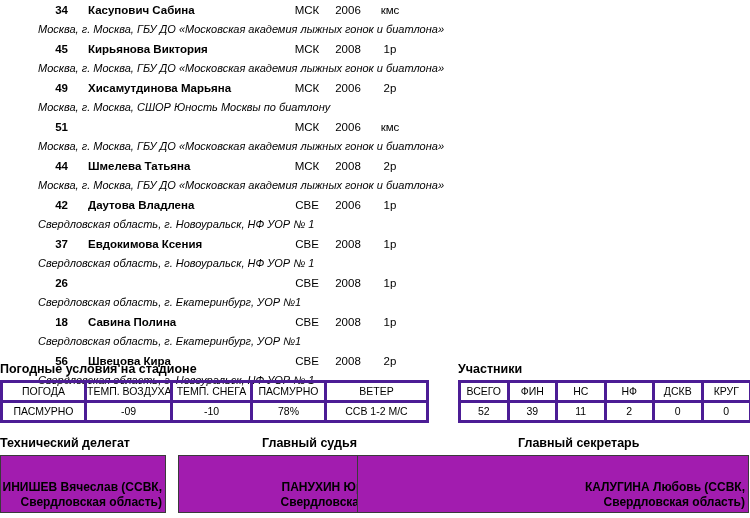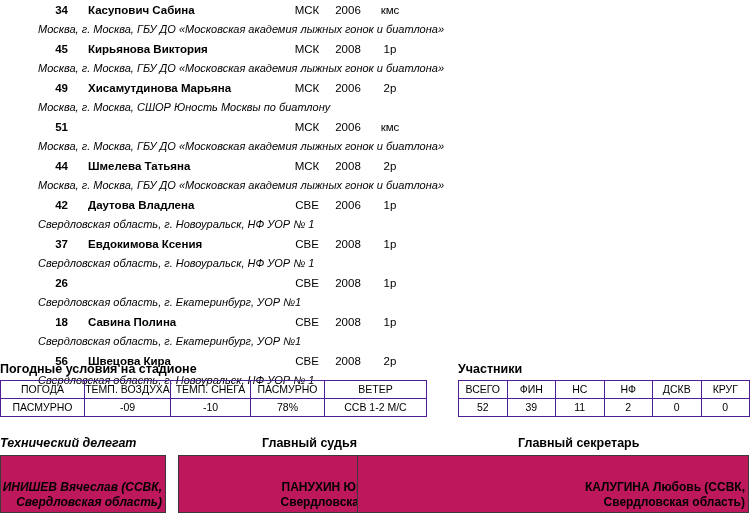--- a/index.html
+++ b/index.html
@@ -85,21 +85,21 @@
     line-height: 14px;
   }
 
   
   table.doc-table {
     border-collapse: collapse;
     table-layout: fixed;
   }
   table.doc-table th,
   table.doc-table td {
-    border: 1px solid #4c1d95;
+    border: 3px solid #4c1d95;
     text-align: center;
     font-size: 10.5px;
     font-weight: normal;
     padding: 0;
     height: 17px;
     line-height: 17px;
     white-space: nowrap;
     overflow: hidden;
   }
 
@@ -144,34 +144,34 @@
     font-size: 12.5px;
     line-height: 15px;
     margin-bottom: 4px;
     white-space: nowrap;
   }
   .official-box {
     border: 1px solid #3a3a3a;
     height: 58px;
     box-sizing: border-box;
     position: relative;
-    background: #be185d;
+    background: #a21caf;
   }
   .official-name {
     position: absolute;
     right: 3px;
     bottom: 2px;
     text-align: right;
     font-weight: bold;
     font-size: 12px;
     line-height: 15px;
     white-space: pre-line;
   }
 
-  #official-0 { left: 0px;   width: 166px; font-style: italic; }
+  #official-0 { left: 0px;   width: 166px; }
   #official-1 { left: 262px; width: 164px; }
   #official-2 { left: 518px; width: 231px; }
   #official-1 .official-box { margin-left: -84px; width: 248px; }
   #official-2 .official-box { margin-left: -161px; width: 392px; }
   #official-1 .official-title,
   #official-2 .official-title { margin-left: 0; }
 </style>
 </head>
 <body>
 

